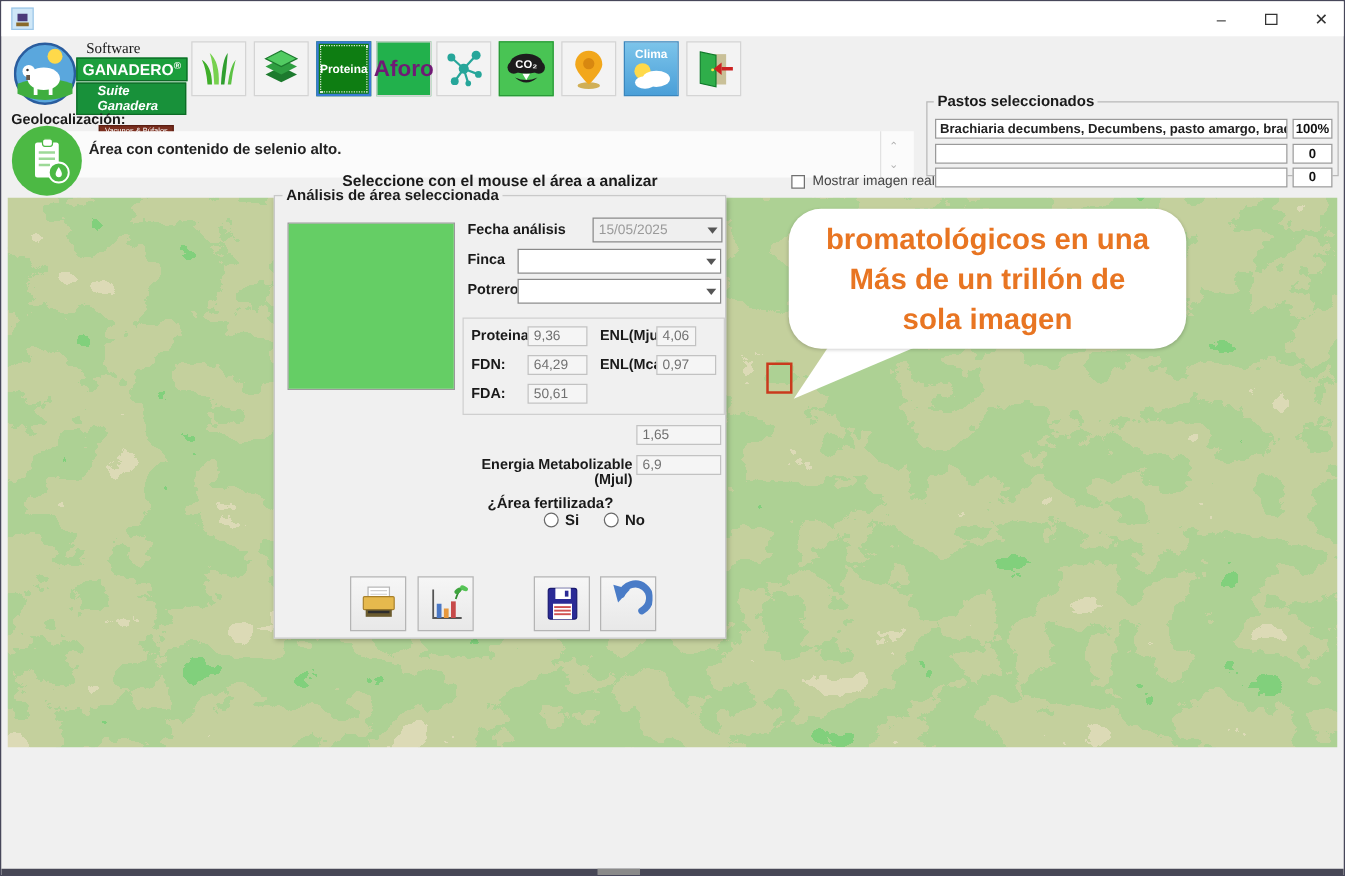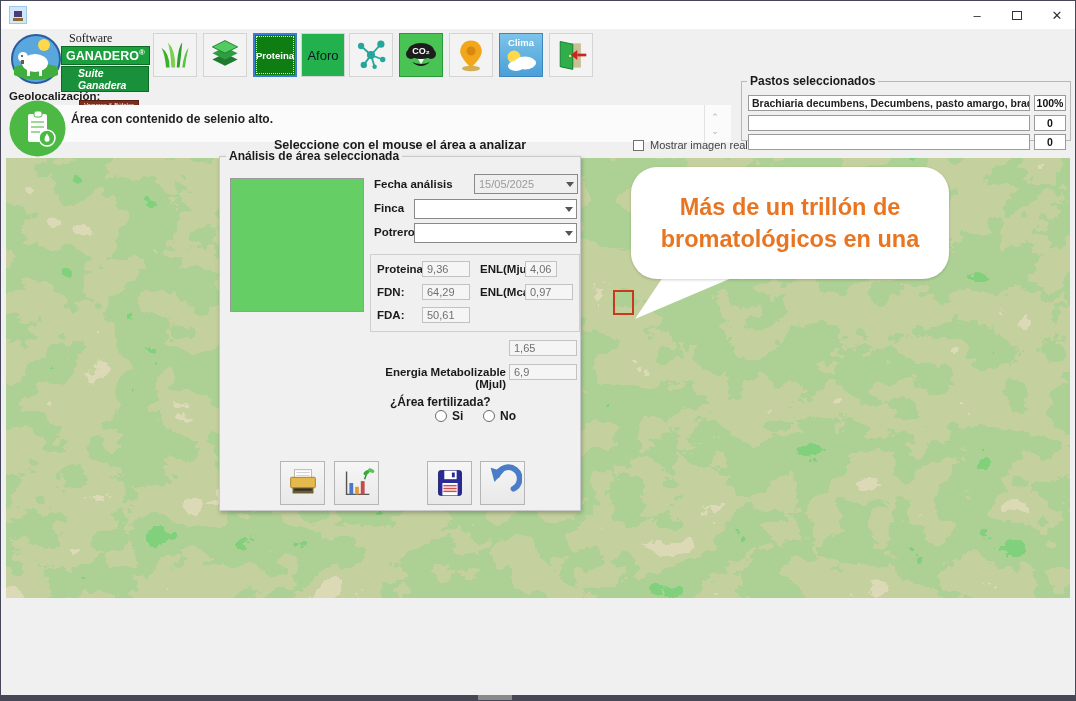--- a/index.html
+++ b/index.html
@@ -28,21 +28,21 @@
   .logo-suite { display:inline-block; background:#18913a; color:#fff; font-style:italic; font-weight:bold;
                 font-size:10.5px; padding:0 16px; border:1px solid #0d6b26; margin-top:1px; }
   .logo-tag { display:inline-block; background:#7a2e1e; color:#fff; font-size:6px; padding:1px 4px;
               margin:1px 0 0 18px; border:1px solid #5a1e12; }
 
   
   .tbtn { position:absolute; top:32px; width:44px; height:44px; background:#f3f3f3;
           border:1px solid #d4d4d4; display:flex; align-items:center; justify-content:center; }
   .tbtn-proteina { background:#0e7d12; border:2px solid #3a7bd5; outline:1px dotted rgba(255,255,255,.85);
                    outline-offset:-4px; color:#fff; font-size:9.5px; font-weight:bold; }
-  .tbtn-aforo { background:#22b14c; color:#0f172a; font-size:13px; font-weight:normal; }
+  .tbtn-aforo { background:#22b14c; color:#701a75; font-size:18px; font-weight:bold; }
   .tbtn-co2 { background:#49c454; border:1px solid #2a9a38; padding:0; }
   .tbtn-clima { background:linear-gradient(#7cc4ea,#4a9fd8); border:1px solid #3a86bd; padding:0; }
 
   
   .geo-label { left:8px; top:89px; font-size:11.5px; font-weight:bold; color:#1a1a1a; }
   .geo-input { left:95px; top:86px; width:636px; height:17px; background:#fff; border:1px solid #8a8a8a;
                font-size:11px; font-weight:600; color:#222; padding:1px 4px; white-space:nowrap; overflow:hidden; }
   .notice-area { left:38px; top:104px; width:692px; height:37px; background:#fbfbfb; }
   .notice-divider { left:703px; top:104px; width:1px; height:37px; background:#e2e2e2; }
   .notice-text { left:70px; top:111px; font-size:12px; font-weight:600; color:#222; }
@@ -269,22 +269,23 @@
     <svg width="1064" height="440">
         <rect width="1064" height="440" fill="#6ba44d" filter="url(#terrain)"></rect>
       </svg>
   </div>
   <div class="abs sel-rect"></div>
 
   <svg class="abs bubble-tail" width="110" height="46">
     <polygon points="37,2 108,2 9,44" fill="#ffffff"></polygon>
   </svg>
   <div class="abs bubble">
+    <div>bromatológicos en una</div>
     <div>Más de un trillón de</div>
-    <div>bromatológicos en una</div>
+    <div>sola imagen</div>
   </div>
 
   <div class="abs panel">
     <div class="panel-legend">Análisis de área seleccionada</div>
 
     <div class="preview">
       <svg width="132" height="132">
           <rect width="132" height="132" fill="#1f9e1f" filter="url(#previewTerrain)"></rect>
         </svg>
     </div>

